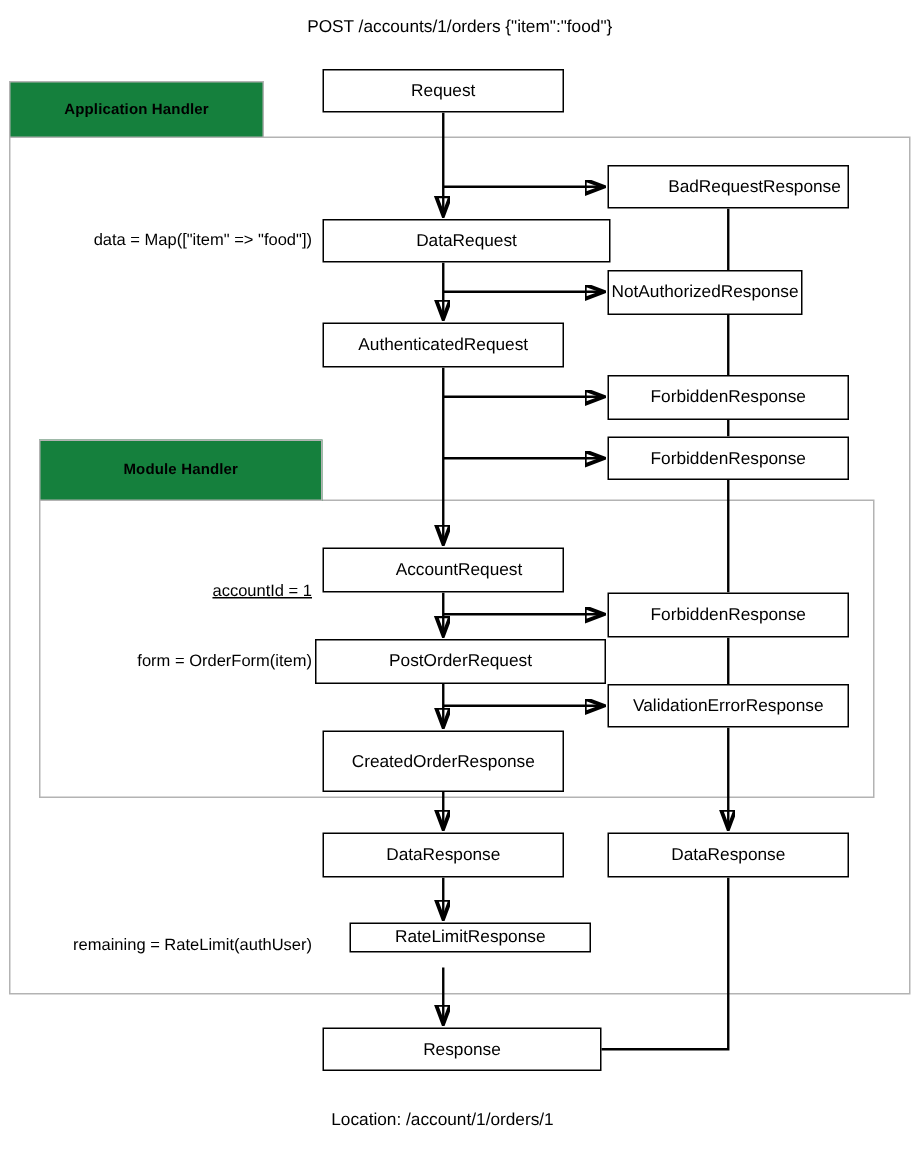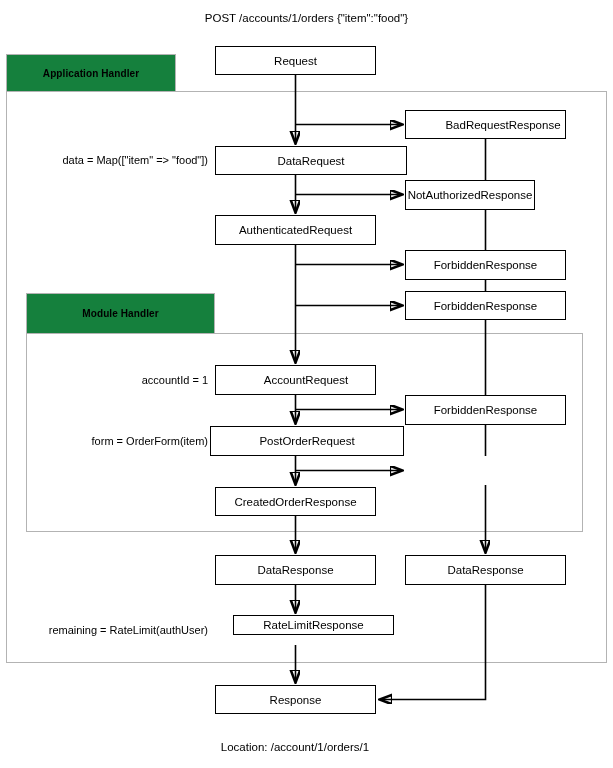--- a/index.html
+++ b/index.html
@@ -163,35 +163,36 @@
   <div class="node" style="left:405px; top:250px; width:161px; height:30px;">ForbiddenResponse</div>
 
   <div class="node" style="left:405px; top:291px; width:161px; height:29px;">ForbiddenResponse</div>
 
   <div class="node" style="left:215px; top:365px; width:161px; height:30px;padding-left:21px;">AccountRequest</div>
 
   <div class="node" style="left:405px; top:395px; width:161px; height:30px;">ForbiddenResponse</div>
 
   <div class="node" style="left:210px; top:426px; width:194px; height:30px;">PostOrderRequest</div>
 
+  <div class="node" style="left:405px; top:456px; width:161px; height:29px;">ValidationErrorResponse</div>
 
-  <div class="node" style="left:215px; top:487px; width:161px; height:29px;">CreatedOrderResponse</div>
+  <div class="node" style="left:215px; top:487px; width:161px; height:41px;">CreatedOrderResponse</div>
 
   <div class="node" style="left:215px; top:555px; width:161px; height:30px;">DataResponse</div>
 
   <div class="node" style="left:405px; top:555px; width:161px; height:30px;">DataResponse</div>
 
   <div class="node" style="left:233px; top:615px; width:161px; height:20px;">RateLimitResponse</div>
 
-  <div class="node" style="left:215px; top:685px; width:161px; height:29px;">Response</div>
+  <div class="node" style="left:215px; top:685px; width:186px; height:29px;">Response</div>
 
   <div class="annot" style="left:10px; top:154px; width:198px;">data = Map(["item" =&gt; "food"])</div>
 
 
-  <div class="annot" style="left:10px; top:374px; width:198px;">accountId = 1</div>
+  <div class="annot" style="left:10px; top:388px; width:198px;text-decoration:underline;">accountId = 1</div>
 
   <div class="annot" style="left:10px; top:435px; width:198px;">form = OrderForm(item)</div>
 
   <div class="annot" style="left:10px; top:624px; width:198px;">remaining = RateLimit(authUser)</div>
 
   <div class="freetext" style="left:135px; top:700px; width:320px;">201 Created</div>
   <div class="freetext" style="left:135px; top:741px; width:320px;">Location: /account/1/orders/1</div>
 
 </div>
 

